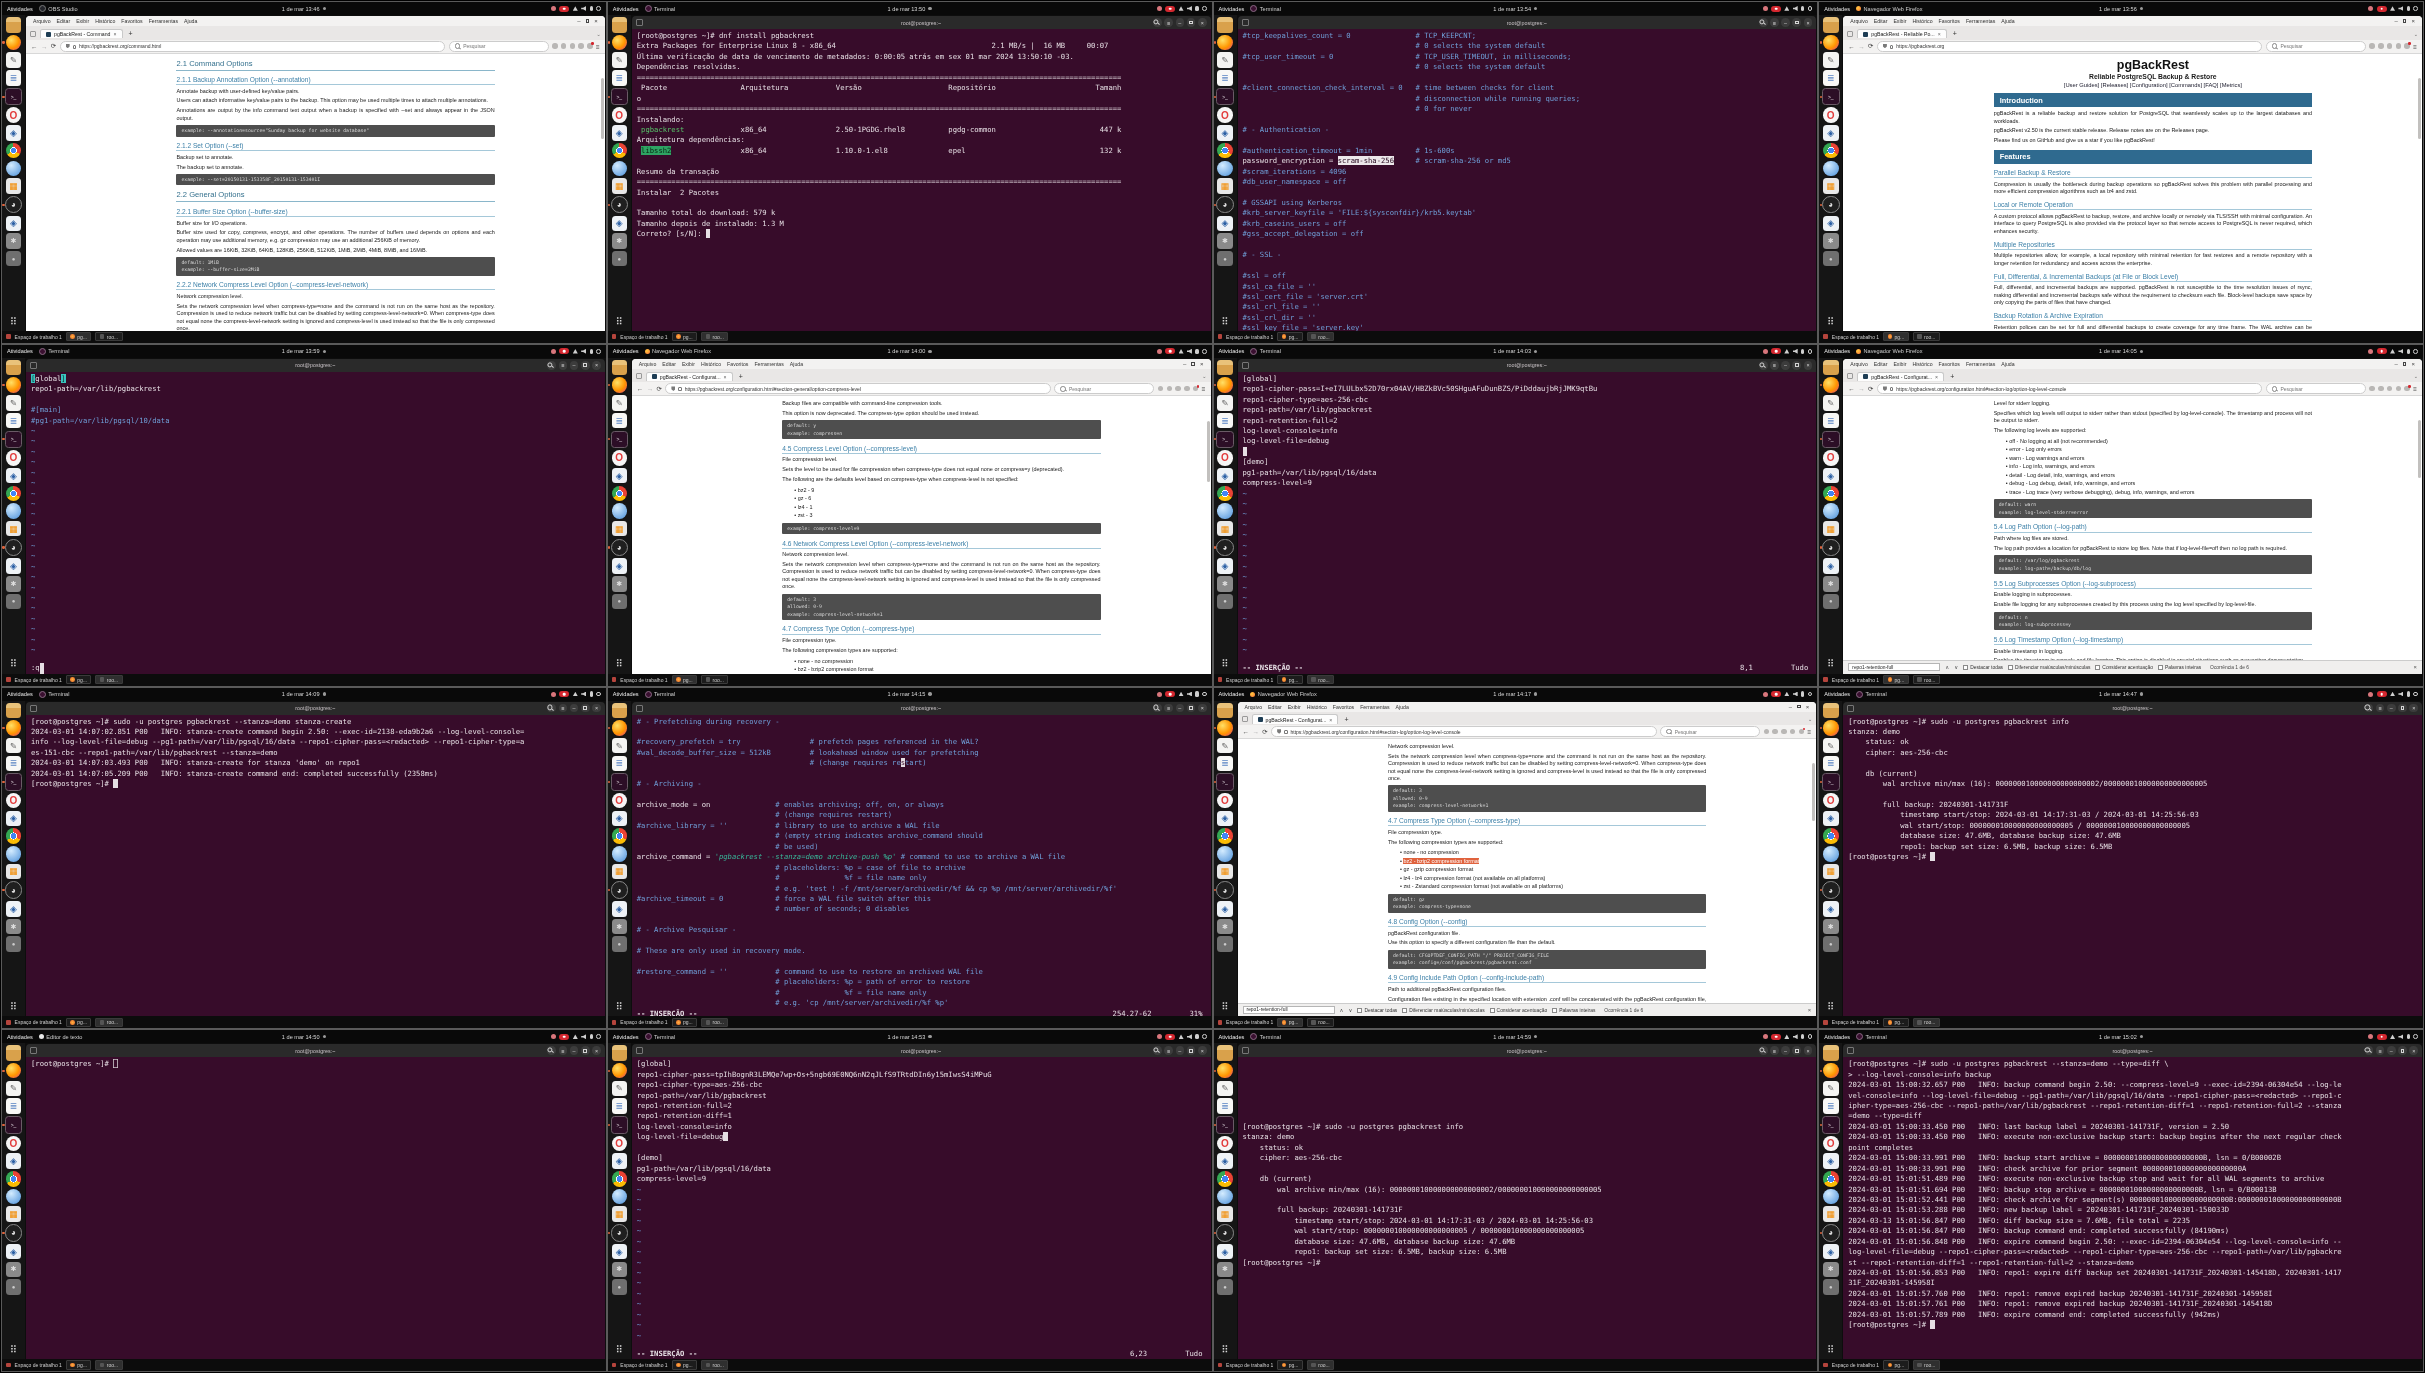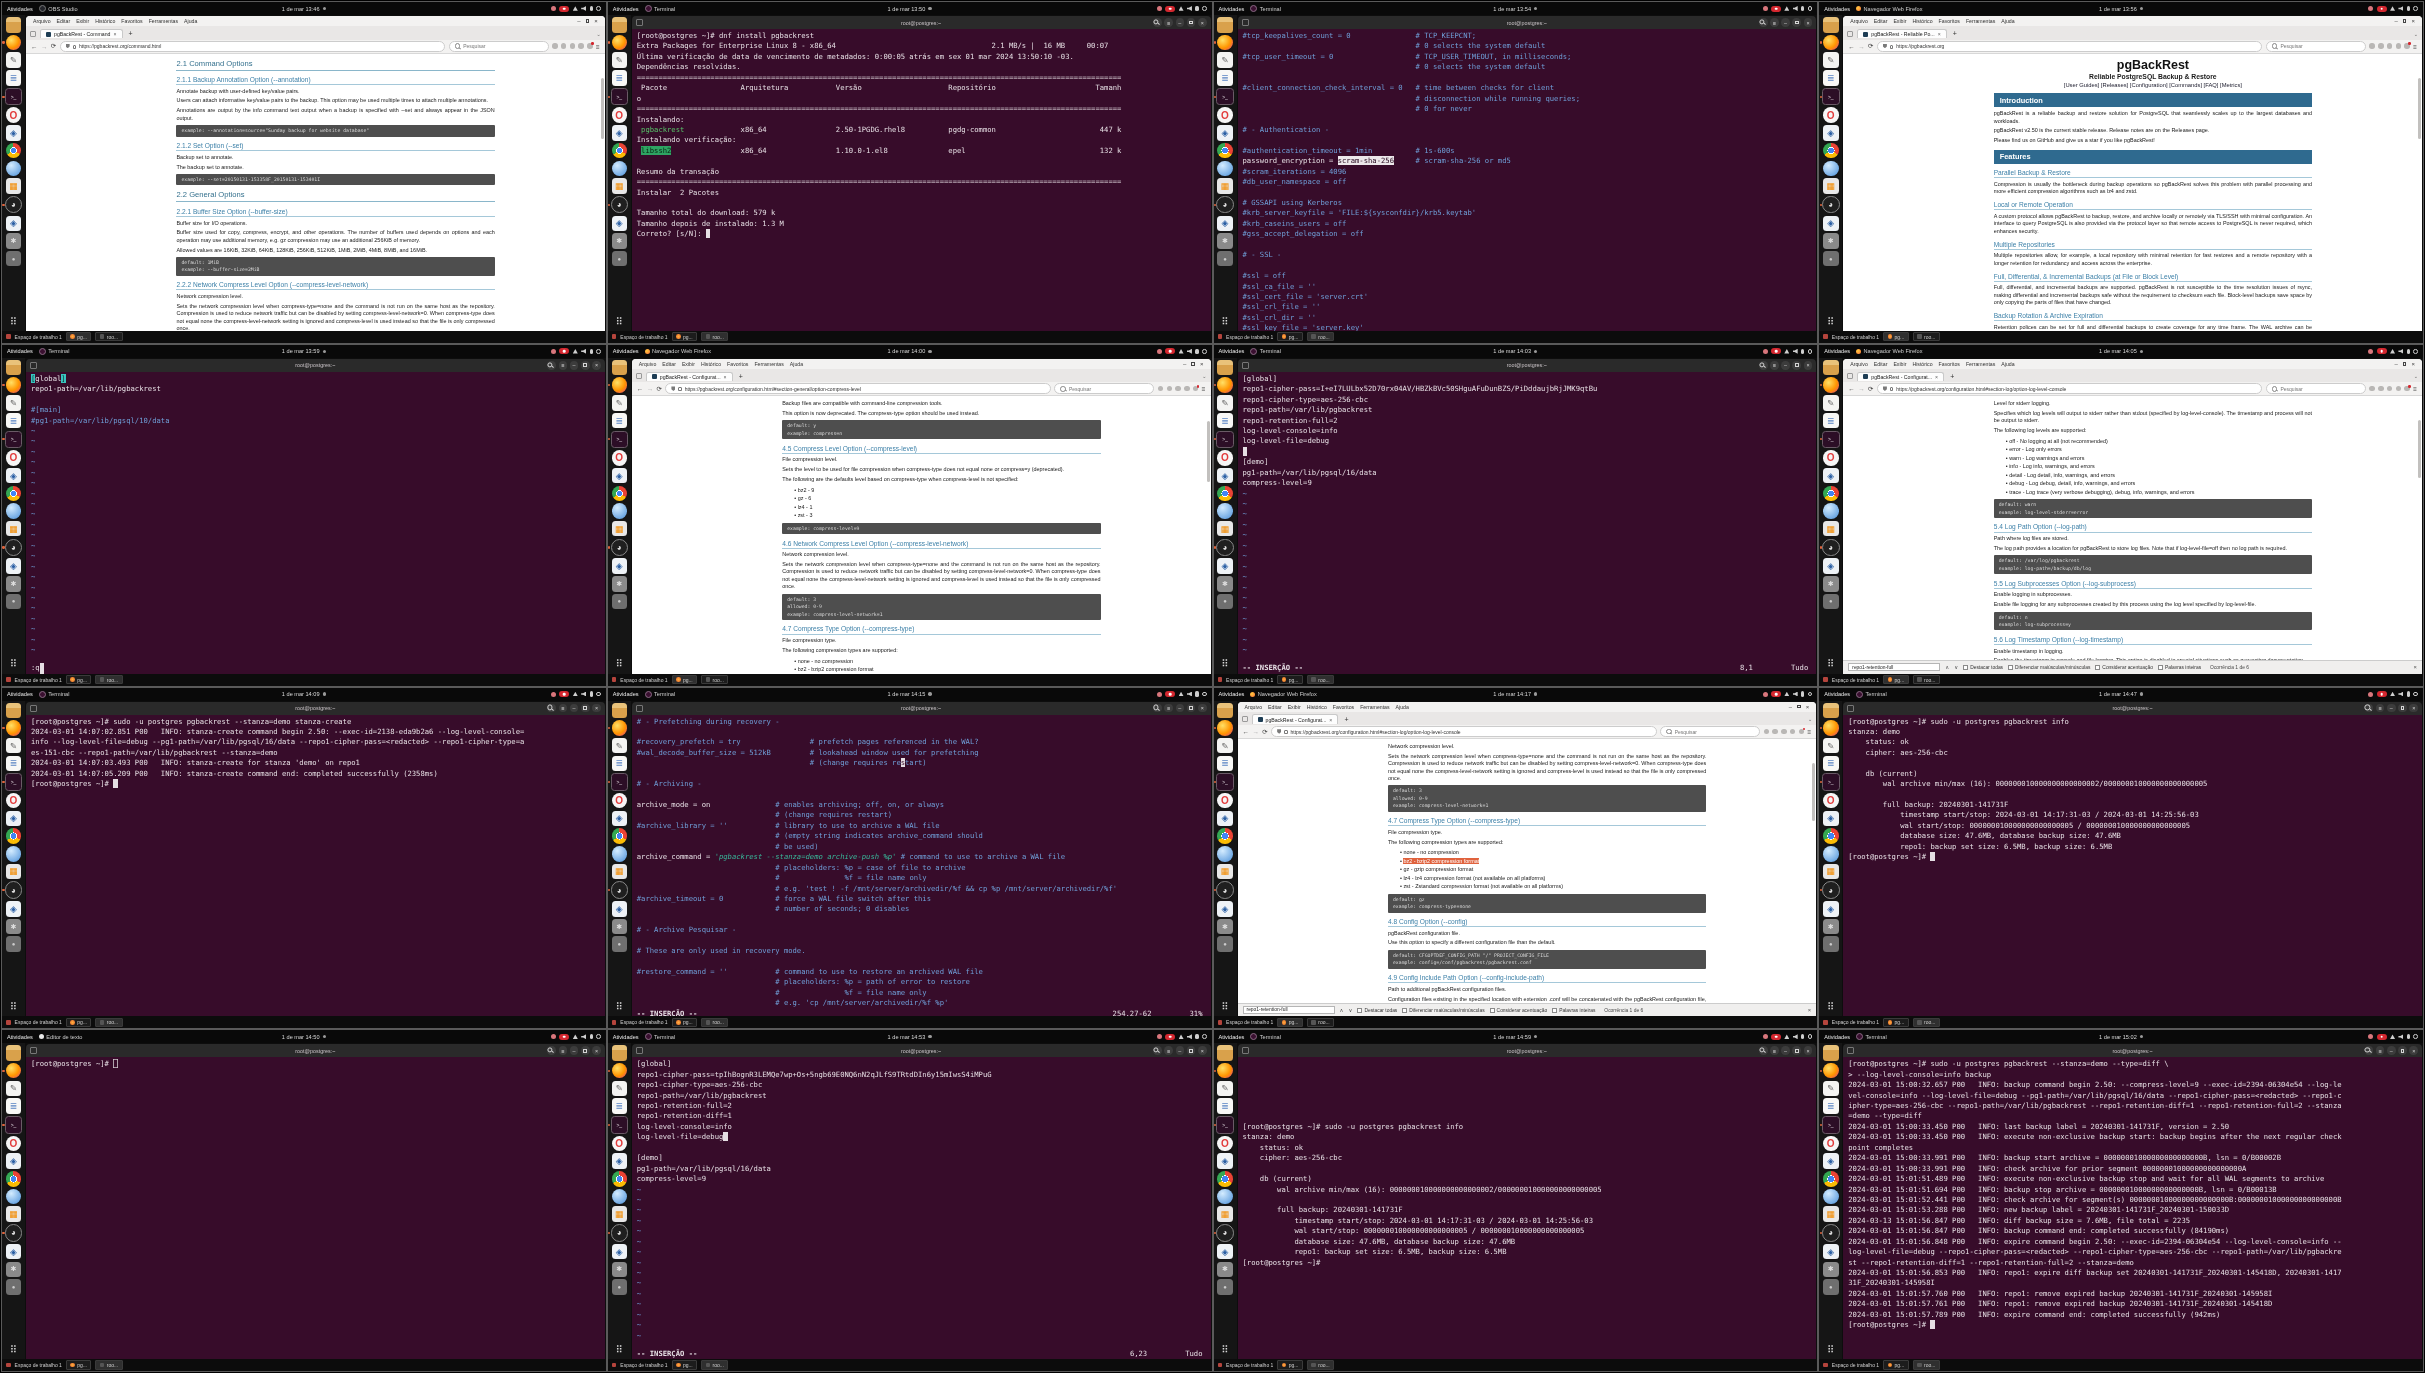--- a/index.html
+++ b/index.html
@@ -329,21 +329,21 @@
               <div class="tline"><span>[root@postgres ~]# dnf install pgbackrest</span></div>
               <div class="tline"><span>Extra Packages for Enterprise Linux 8 - x86_64                                    2.1 MB/s |  16 MB     00:07</span></div>
               <div class="tline"><span>Última verificação de data de vencimento de metadados: 0:00:05 atrás em sex 01 mar 2024 13:50:10 -03.</span></div>
               <div class="tline"><span>Dependências resolvidas.</span></div>
               <div class="tline"><span>================================================================================================================</span></div>
               <div class="tline"><span> Pacote                 Arquitetura           Versão                    Repositório                       Tamanh</span></div>
               <div class="tline"><span>o</span></div>
               <div class="tline"><span>================================================================================================================</span></div>
               <div class="tline"><span>Instalando:</span></div>
               <div class="tline"><span> </span><span class="tc-g">pgbackrest</span><span>             x86_64                2.50-1PGDG.rhel8          pgdg-common                        447 k</span></div>
-              <div class="tline"><span>Instalando verificação:</span></div>
+              <div class="tline"><span>Arquitetura dependências:</span></div>
               <div class="tline"><span> </span><span class="tc-ghl">libssh2</span><span>                x86_64                1.10.0-1.el8              epel                               132 k</span></div>
               <div class="tline"><span></span></div>
               <div class="tline"><span>Resumo da transação</span></div>
               <div class="tline"><span>================================================================================================================</span></div>
               <div class="tline"><span>Instalar  2 Pacotes</span></div>
               <div class="tline"><span></span></div>
               <div class="tline"><span>Tamanho total do download: 579 k</span></div>
               <div class="tline"><span>Tamanho depois de instalado: 1.3 M</span></div>
               <div class="tline"><span>Correto? [s/N]: </span><span class="tc-cur"> </span></div>
             </div>

